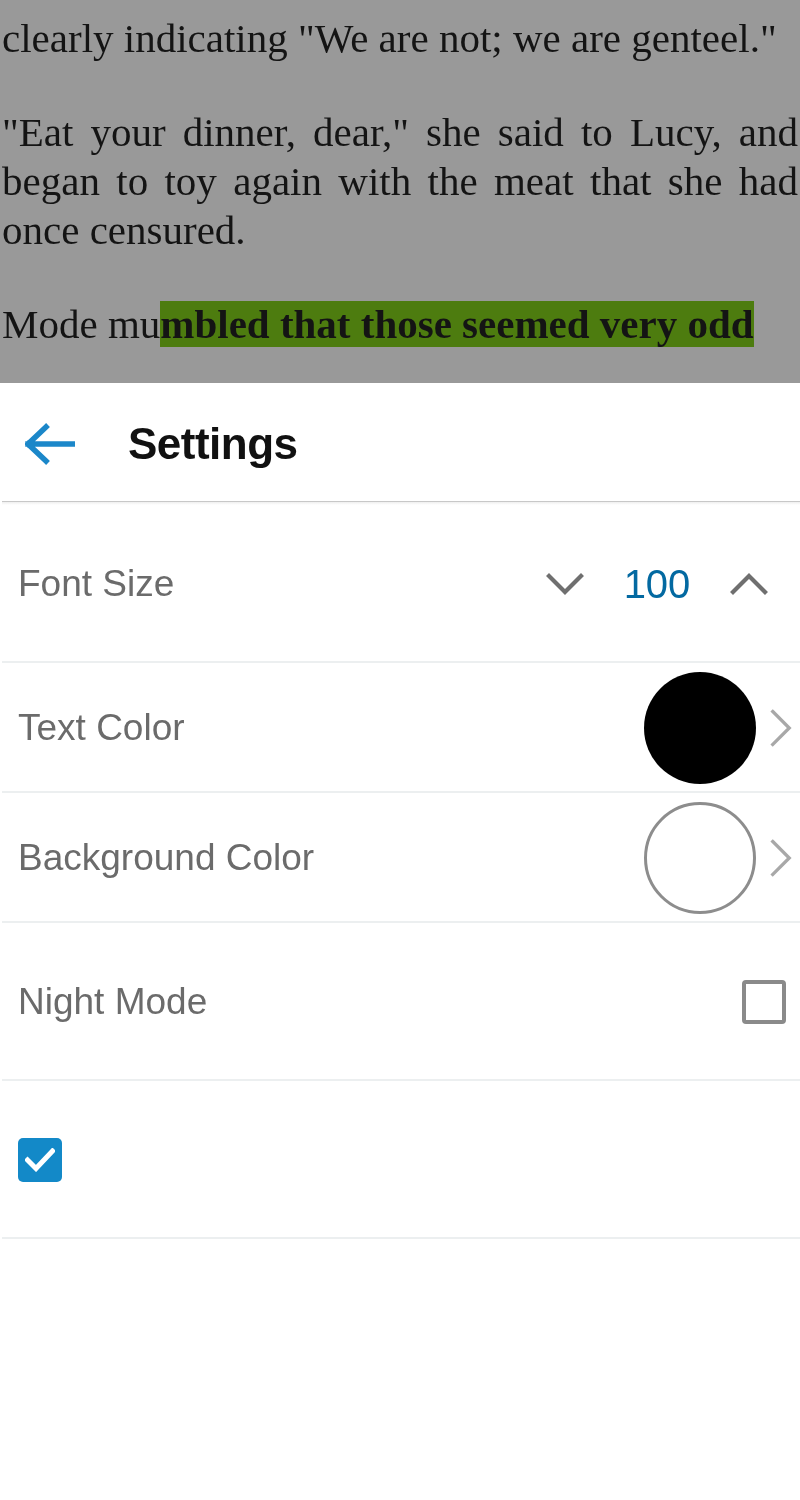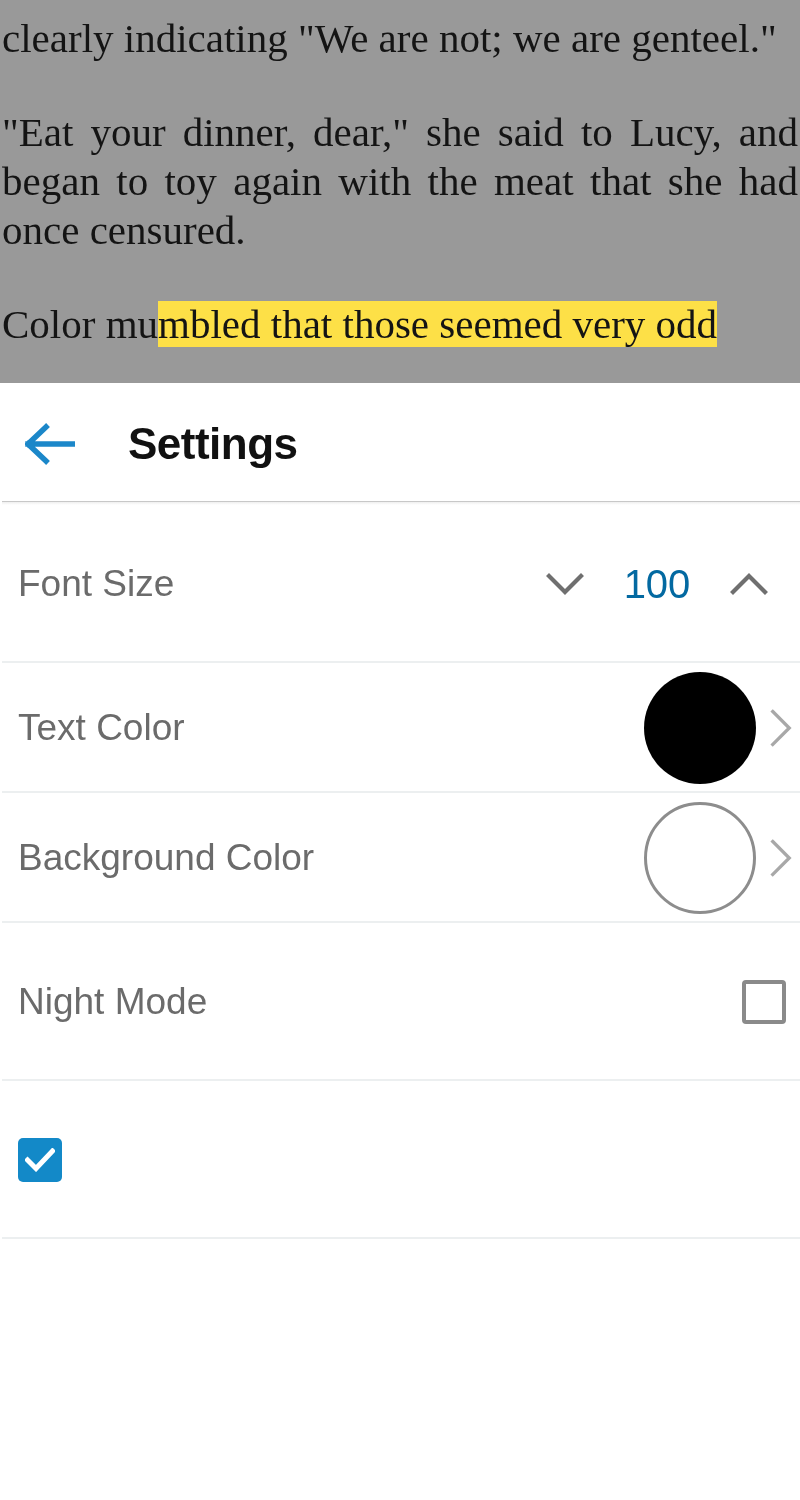--- a/index.html
+++ b/index.html
@@ -25,21 +25,22 @@
     line-height: 49px;
     text-align: justify;
     text-align-last: left;
     color: #141414;
     margin: 0;
   }
   .reader-p.first { margin-top: 14px; }
   .reader-p.second { margin-top: 45px; }
   .reader-p.third { margin-top: 45px; position: relative; }
   .reader-p .sel {
-    background: #fde047;
+    background: #4d7c0f;
+    font-weight: bold;
   }
 
   
   .sheet {
     position: absolute; left: 2px; top: 383px; width: 800px; height: 1117px;
     background: #ffffff;
   }
   .titlebar {
     height: 122px;
     display: flex; align-items: center;
@@ -184,21 +185,21 @@
 </style>
 </head>
 <body>
 
 <div id="app">
 
   <div class="reader">
     <div class="reader-inner">
       <p class="reader-p first">clearly indicating "We are not; we are genteel."</p>
       <p class="reader-p second">"Eat your dinner, dear," she said to Lucy, and began to toy again with the meat that she had once censured.</p>
-      <p class="reader-p third"><span>Color mu</span><span class="sel">mbled that those seemed very odd</span></p>
+      <p class="reader-p third"><span>Mode mu</span><span class="sel">mbled that those seemed very odd</span></p>
     </div>
   </div>
 
   <div class="sheet">
 
     <div class="titlebar">
       <div class="back-btn">
         <svg width="50" height="42" viewBox="0 0 50 42">
           <path d="M3 21 L21 4 M3 21 L21 38 M3 21 L48 21" fill="none" stroke="#1b87c9" stroke-width="5.5" stroke-linecap="square" stroke-linejoin="miter"></path>
         </svg>

